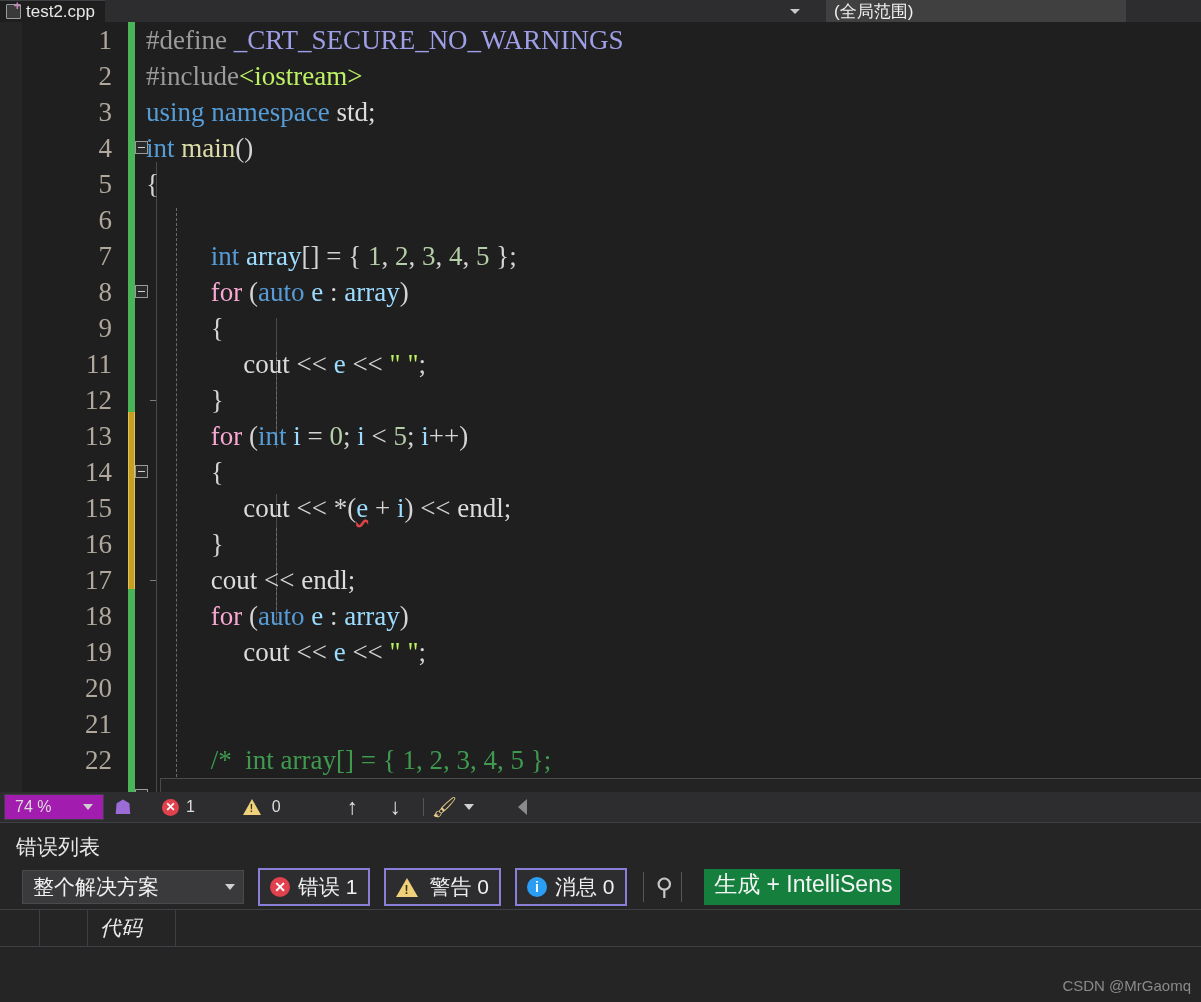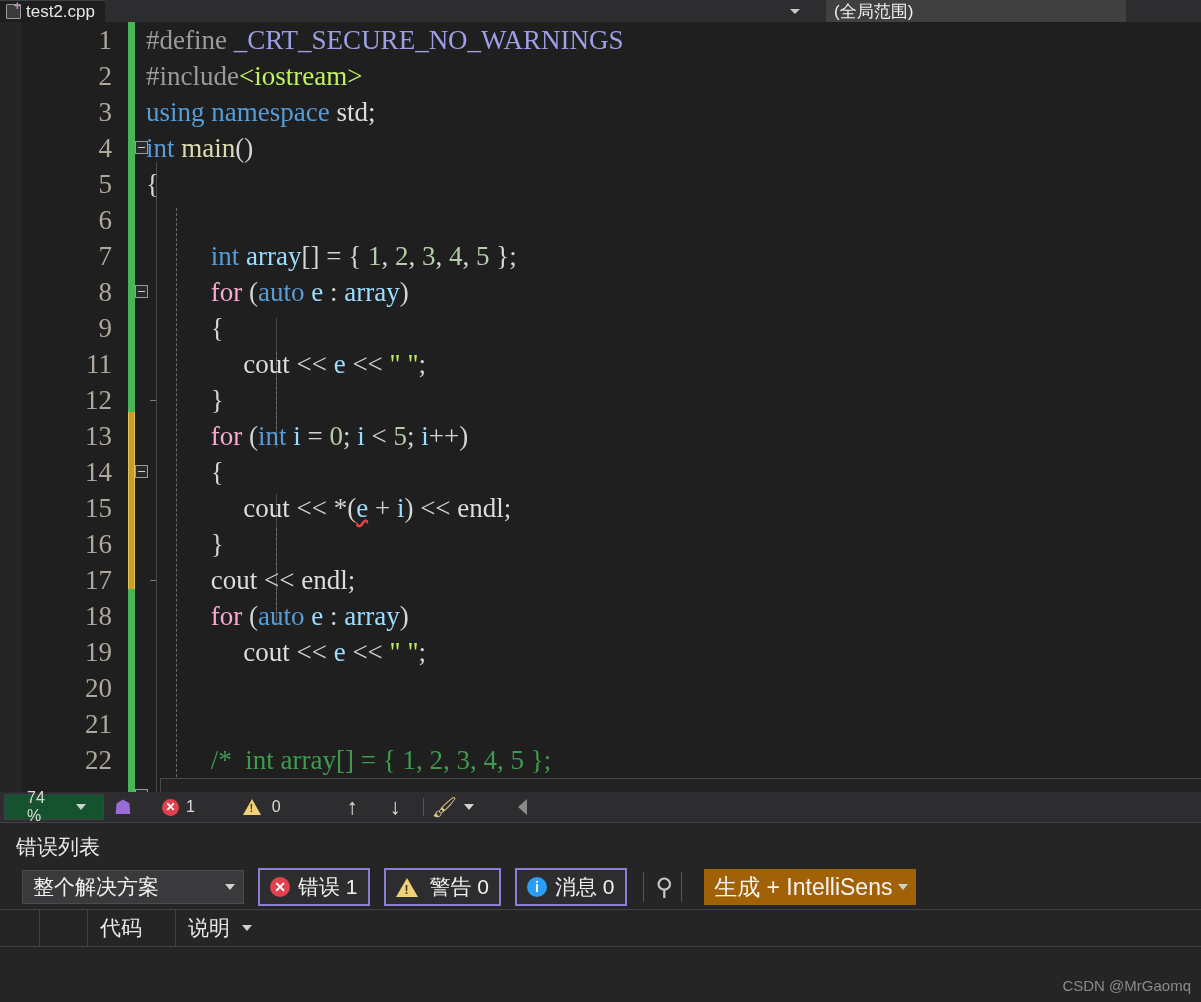--- a/index.html
+++ b/index.html
@@ -119,23 +119,23 @@
   }
 
   
   #statusbar{
     position:absolute; left:0; top:792px; width:1201px; height:30px;
     background:#2d2d30; display:flex; align-items:center;
     font-size:16px; color:#dcdcdc;
   }
   .zoombox{
     width:100px; height:26px; margin-left:4px;
-    background:#14532d; border:1px solid #3f3f46;
+    background:#a21caf; border:1px solid #3f3f46;
     display:flex;align-items:center; justify-content:space-between;
-    padding:0 22px;
+    padding:0 10px;
     gap:31px;
   }
   .sb-item{ display:flex;align-items:center;gap:7px; }
   .sb-sep{ width:1px;height:18px;background:#555; margin:0 8px; }
   .ico-err{
     width:17px;height:17px;border-radius:50%;background:#e0414d;
     color:#fff;font-size:12px;font-weight:bold;
     display:flex;align-items:center;justify-content:center;
   }
   .ico-warn{
@@ -178,32 +178,32 @@
   }
   .pill-warn-ico::after{
     content:"!";position:absolute;left:-2px;top:5px;font-size:12px;color:#3a3a00;font-weight:bold;
   }
   .pill-info-ico{
     width:20px;height:20px;border-radius:50%;background:#2a9df4;color:#fff;
     font-size:14px;font-weight:bold;display:flex;align-items:center;justify-content:center;
   }
   .tb-sep{ width:1px;height:30px;background:#555; margin:0 12px 0 16px;}
   .buildsel{
-    height:36px; background:#a16207;
+    height:36px; background:#15803d;
     display:flex;align-items:center; gap:6px; padding:0 8px 0 10px;
     font-size:23px;color:#f5f5f5; white-space:nowrap; margin-left:14px;
-    max-width:232px; overflow:hidden;
+    max-width:232px; overflow:hidden;flex-direction:column;
   }
   #el-header{
     display:flex; align-items:center; height:38px;
     border-top:1px solid #3f3f46; border-bottom:1px solid #3f3f46;
     font-size:21px;color:#e8e8e8;
   }
   .hcell{ height:38px; display:flex;align-items:center; padding-left:12px;
-          border-right:1px solid #3f3f46; }
+          border-right:1px solid #3f3f46;font-style:italic; }
   #el-row{
     display:flex; align-items:center; height:40px; padding-left:6px;
     font-size:21px;
   }
   .abc-ico{
     width:40px; text-align:center; font-size:13px; font-weight:bold; color:#d8d8d8;
     font-family:"Liberation Serif", serif;
     text-decoration: underline wavy #e04343;
   }
   .err-code{ color:#6fb3e8; margin-right:9px; }
@@ -407,21 +407,17 @@
     <div class="buildsel">
       <span>生成 + IntelliSens</span>
       <span class="caret-sm"></span>
     </div>
   </div>
 
   <div id="el-header">
     <div class="hcell" style="width:40px;"></div>
     <div class="hcell" style="width:48px;"></div>
     <div class="hcell" style="width:88px;">代码</div>
-    <div class="hcell" style="width:800px;border-right:none;">
-      <span>说明</span>
-      <span class="caret-sm" style="margin-left:12px;"></span>
-    </div>
   </div>
 
 
   <div id="watermark">CSDN @MrGaomq</div>
 </div>
 
 </body></html>

